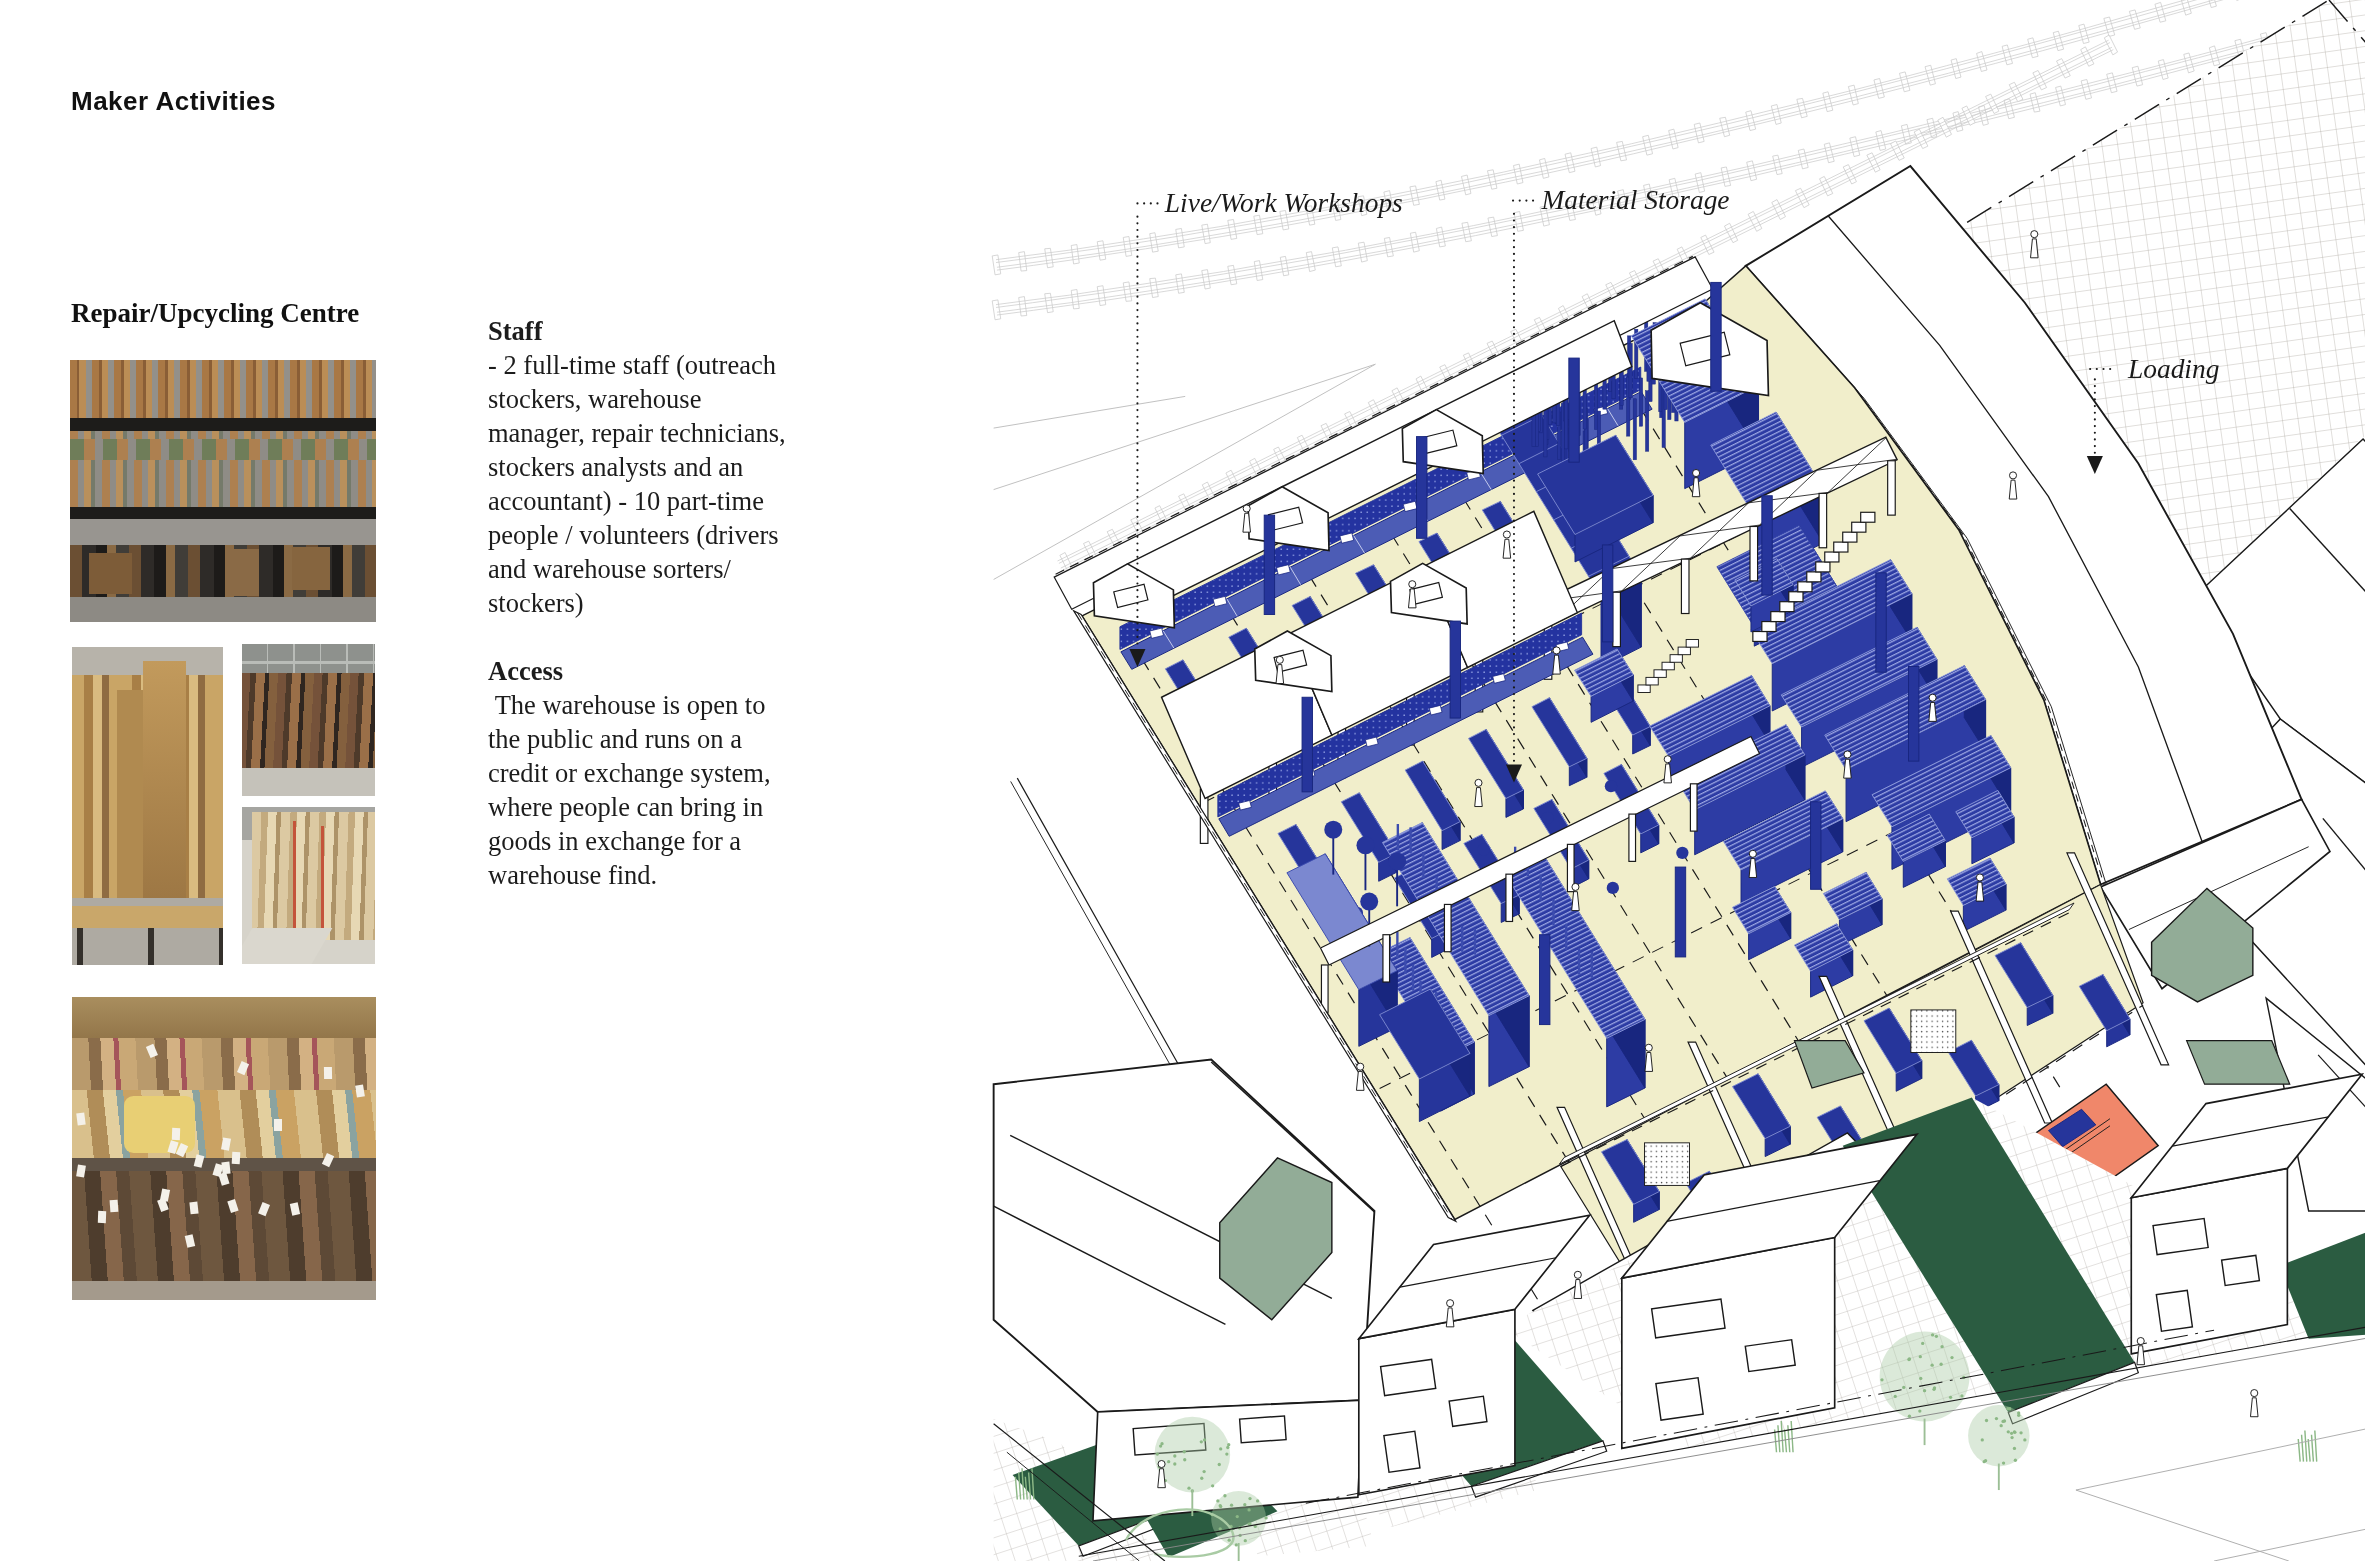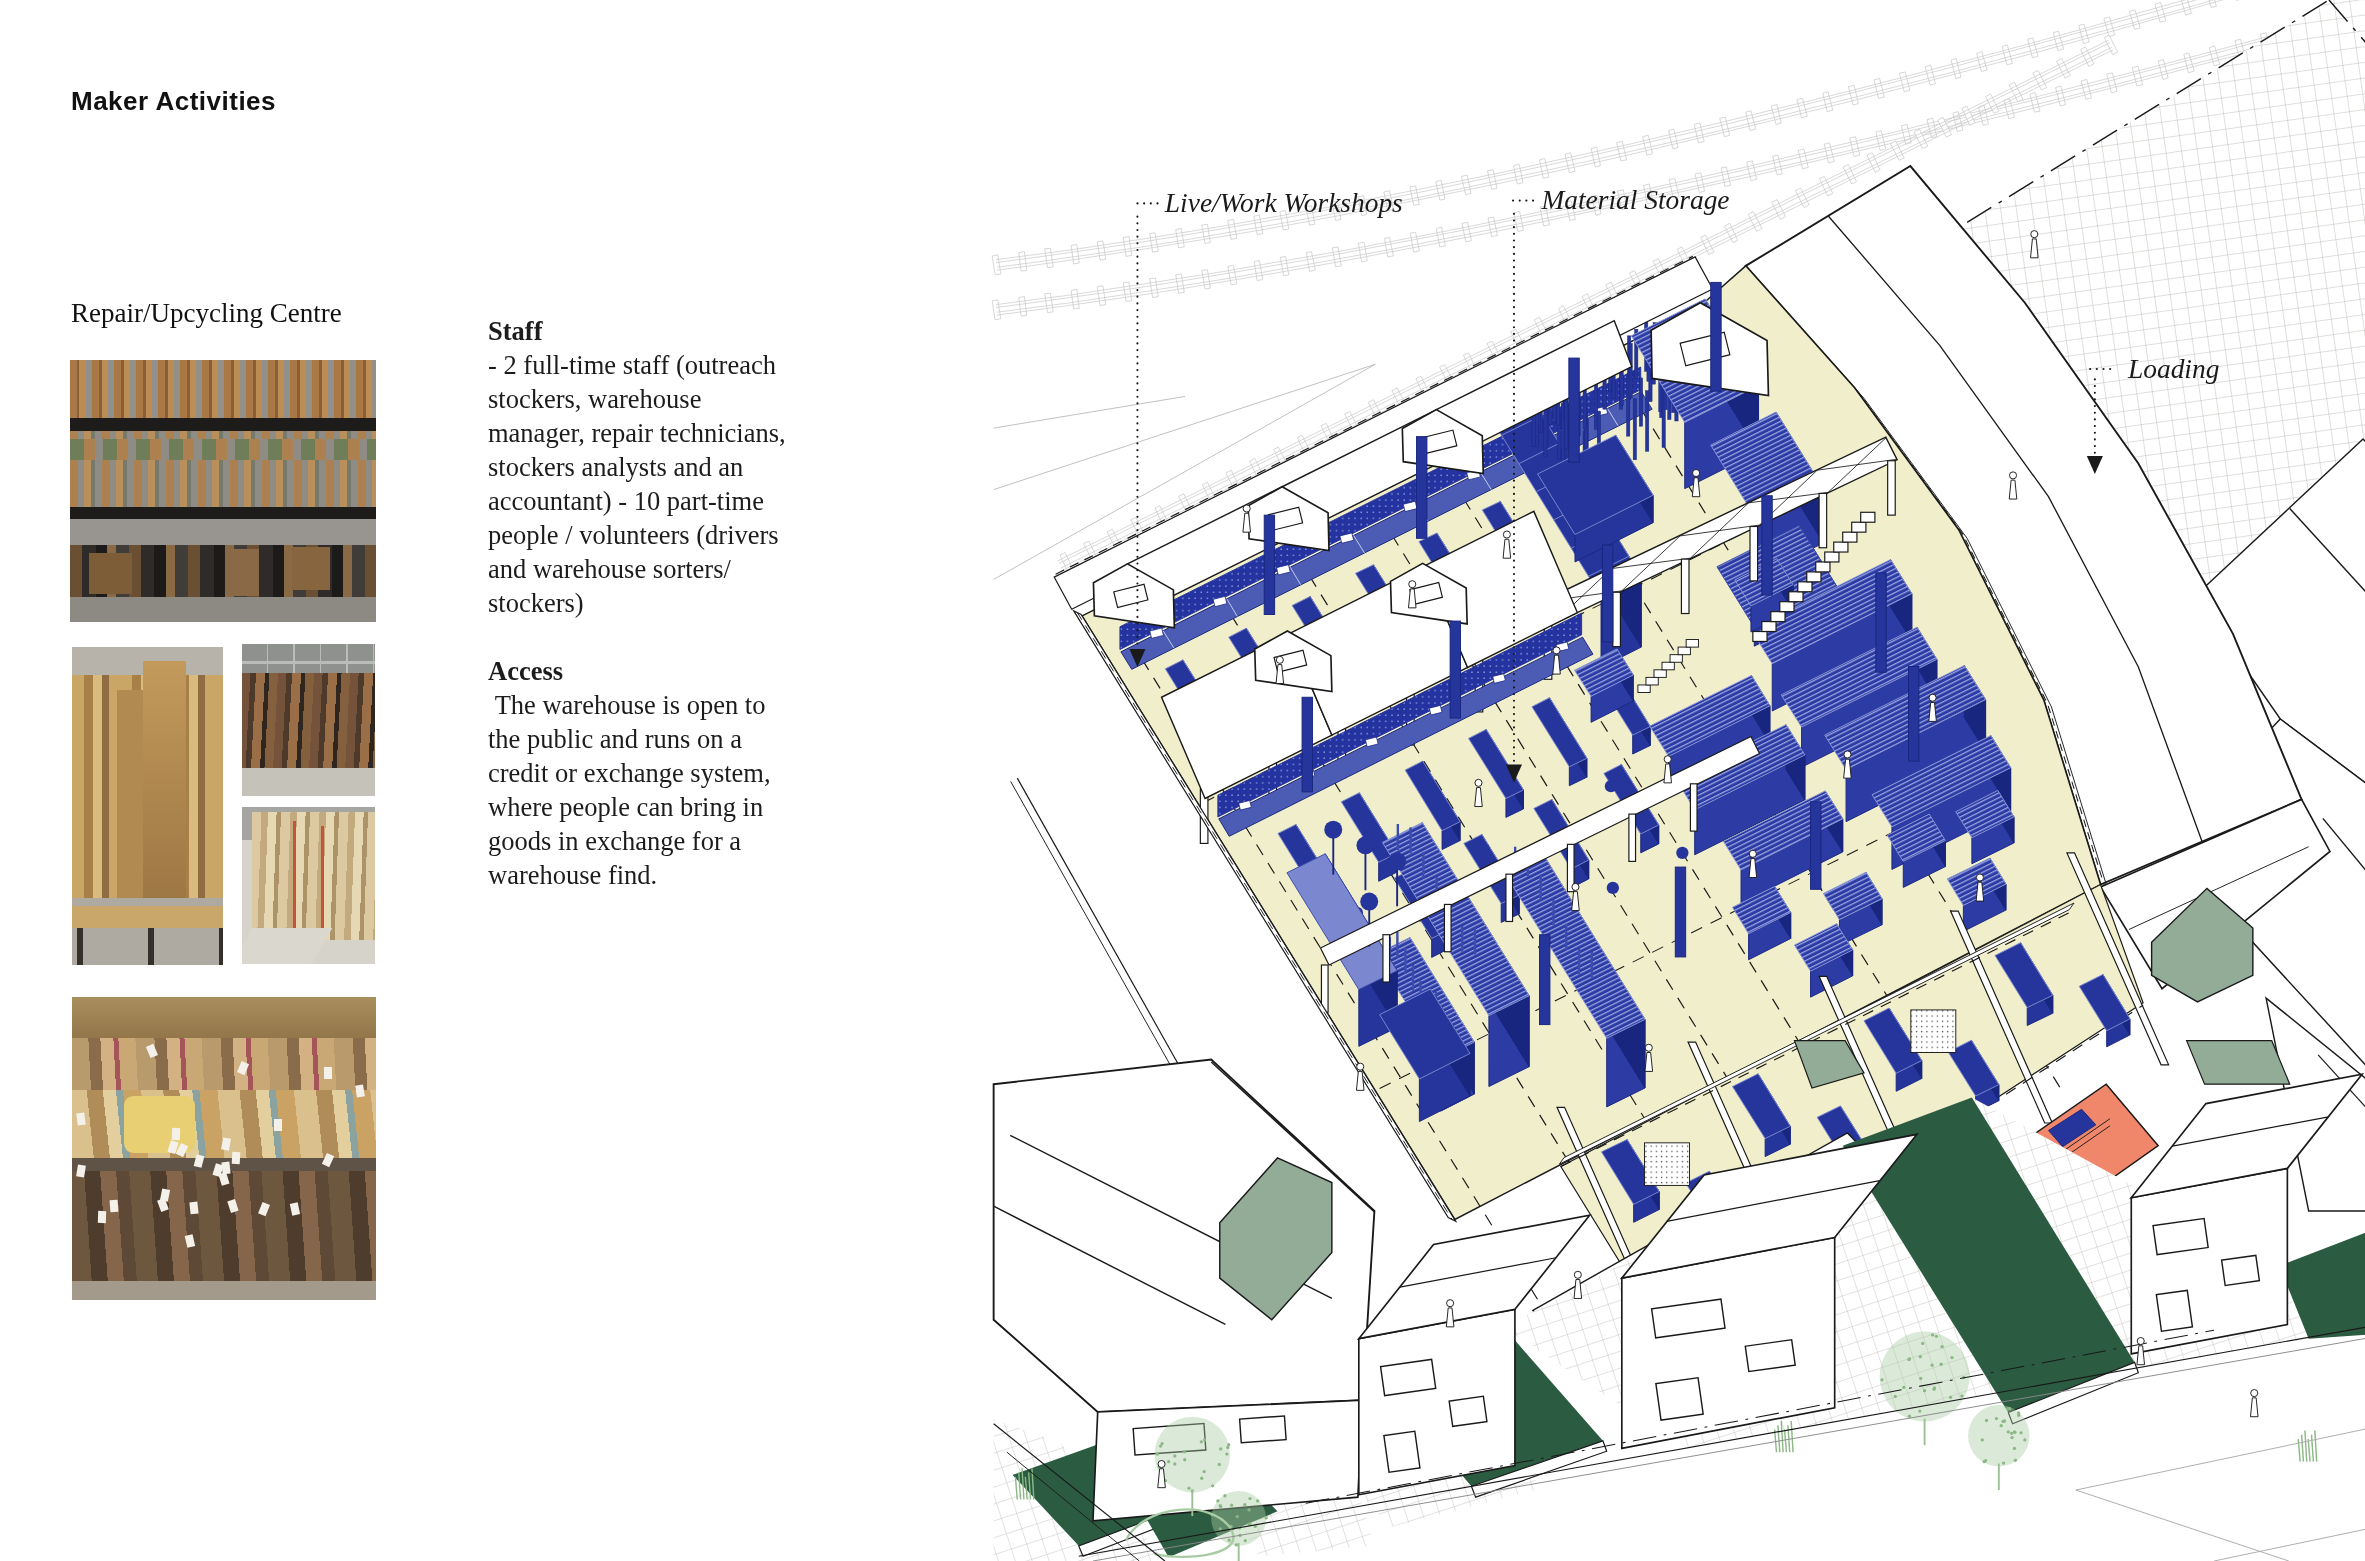--- a/index.html
+++ b/index.html
@@ -2,21 +2,21 @@
 <html style="font-size:7.6px"><head><meta charset="utf-8"><style>
 html,body{margin:0;padding:0;width:2413px;height:1561px;background:#fff;overflow:hidden}
 .serif{font-family:"Liberation Serif",serif}
 .sans{font-family:"Liberation Sans",sans-serif}
 #body-text p{margin:0;font-size:26.5px;line-height:34px;color:#1c1c1c}
 </style></head>
 <body>
 
 <div class="sans" style="position:absolute;left:71px;top:86px;font-size:26px;font-weight:bold;letter-spacing:0.5px;color:#111">Maker Activities</div>
 
-<div class="serif" style="position:absolute;left:71px;top:298px;font-size:27px;font-weight:normal;color:#111">Repair/Upcycling Centre</div>
+<div class="serif" style="position:absolute;left:71px;top:298px;font-size:27px;font-weight:bold;color:#111">Repair/Upcycling Centre</div>
 
 <div style="position:absolute;left:70px;top:360px;width:306px;height:262px;background:#93908a;overflow:hidden">
  <div style="position:absolute;left:0;top:0;width:100%;height:59px;background:repeating-linear-gradient(90deg,#a97845 0 6.6px,#8a5e36 6.6px 9.5px,#bb8d55 9.5px 16px,#93908a 16px 22px)"></div>
  <div style="position:absolute;left:0;top:58px;width:100%;height:13.2px;background:#1d1c1a"></div>
  <div style="position:absolute;left:0;top:71px;width:100%;height:76px;background:repeating-linear-gradient(90deg,#ad8050 0 7.6px,#8f8c86 7.6px 14px,#b9905c 14px 21px,#757a6a 21px 24.6px,#8f8c86 24.6px 32px)"></div>
  <div style="position:absolute;left:0;top:79px;width:100%;height:21px;background:repeating-linear-gradient(90deg,#6f7d59 0 14px,#ad8050 14px 24.6px,#8f8c86 24.6px 33px)"></div>
  <div style="position:absolute;left:0;top:147px;width:100%;height:12.3px;background:#1d1c1a"></div>
  <div style="position:absolute;left:0;top:159px;width:100%;height:33px;background:#989590"></div>
  <div style="position:absolute;left:0;top:185px;width:100%;height:57px;background:repeating-linear-gradient(90deg,#6b4f33 0 12.3px,#2e2b28 12.3px 25.5px,#1d1b19 25.5px 37px,#8a6a44 37px 46px,#403d38 46px 59px)"></div>
  <div style="position:absolute;left:0;top:237px;width:100%;height:25px;background:#8d8a84"></div>

